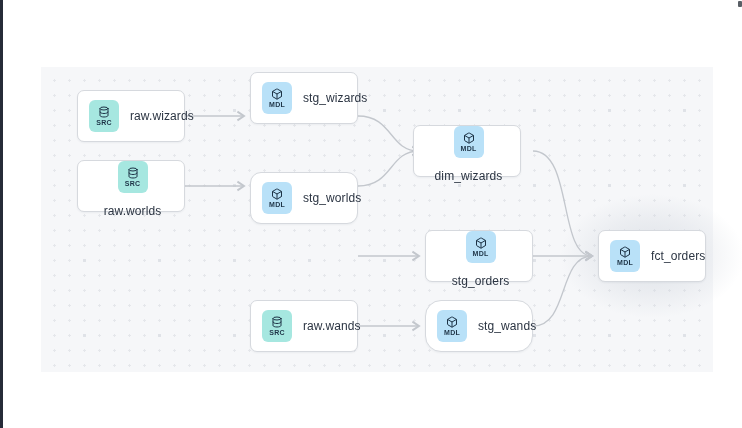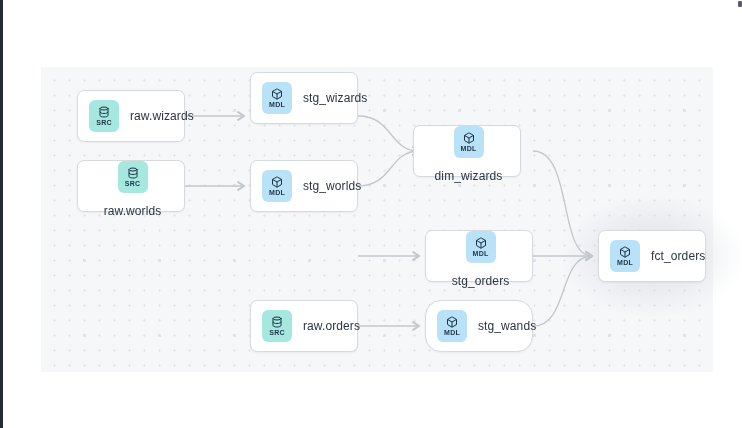--- a/index.html
+++ b/index.html
@@ -101,21 +101,21 @@
       <svg class="glyph glyph-database" width="12" height="12" viewBox="0 0 24 24" fill="none" stroke="#1d3346" stroke-width="2" stroke-linecap="round" stroke-linejoin="round" style="display: block;">
         <ellipse cx="12" cy="5" rx="8" ry="3"></ellipse>
         <path d="M4 5v14c0 1.66 3.58 3 8 3s8-1.34 8-3V5"></path>
         <path d="M4 12c0 1.66 3.58 3 8 3s8-1.34 8-3"></path>
       </svg>
 
       <span class="badge-label">SRC</span>
     </span>
     <span class="node-label">raw.worlds</span>
   </div>
-    <div class="node" style="left: 209px; top: 93px;">
+    <div class="node" style="left: 209px; top: 105px; border-radius: 11px;">
     <span class="badge" style="background: rgb(185, 225, 248);">
 
       <svg class="glyph glyph-cube" width="12" height="12" viewBox="0 0 24 24" fill="none" stroke="#1d3346" stroke-width="2" stroke-linecap="round" stroke-linejoin="round" style="display: block;">
         <path d="M21 16V8a2 2 0 0 0-1-1.73l-7-4a2 2 0 0 0-2 0l-7 4A2 2 0 0 0 3 8v8a2 2 0 0 0 1 1.73l7 4a2 2 0 0 0 2 0l7-4A2 2 0 0 0 21 16z"></path>
         <path d="M3.27 6.96 12 12.01l8.73-5.05"></path>
         <path d="M12 22.08V12"></path>
       </svg>
       <span class="badge-label">MDL</span>
     </span>
     <span class="node-label">stg_worlds</span>
@@ -160,21 +160,21 @@
     <div class="node" style="left: 209px; top: 233px;">
     <span class="badge" style="background: rgb(166, 231, 224);">
       <svg class="glyph glyph-database" width="12" height="12" viewBox="0 0 24 24" fill="none" stroke="#1d3346" stroke-width="2" stroke-linecap="round" stroke-linejoin="round" style="display: block;">
         <ellipse cx="12" cy="5" rx="8" ry="3"></ellipse>
         <path d="M4 5v14c0 1.66 3.58 3 8 3s8-1.34 8-3V5"></path>
         <path d="M4 12c0 1.66 3.58 3 8 3s8-1.34 8-3"></path>
       </svg>
 
       <span class="badge-label">SRC</span>
     </span>
-    <span class="node-label">raw.orders</span>
+    <span class="node-label">raw.wands</span>
   </div>
     <div class="node" style="left: 384px; top: 233px; border-radius: 16px;">
     <span class="badge" style="background: rgb(185, 225, 248);">
 
       <svg class="glyph glyph-cube" width="12" height="12" viewBox="0 0 24 24" fill="none" stroke="#1d3346" stroke-width="2" stroke-linecap="round" stroke-linejoin="round" style="display: block;">
         <path d="M21 16V8a2 2 0 0 0-1-1.73l-7-4a2 2 0 0 0-2 0l-7 4A2 2 0 0 0 3 8v8a2 2 0 0 0 1 1.73l7 4a2 2 0 0 0 2 0l7-4A2 2 0 0 0 21 16z"></path>
         <path d="M3.27 6.96 12 12.01l8.73-5.05"></path>
         <path d="M12 22.08V12"></path>
       </svg>
       <span class="badge-label">MDL</span>

